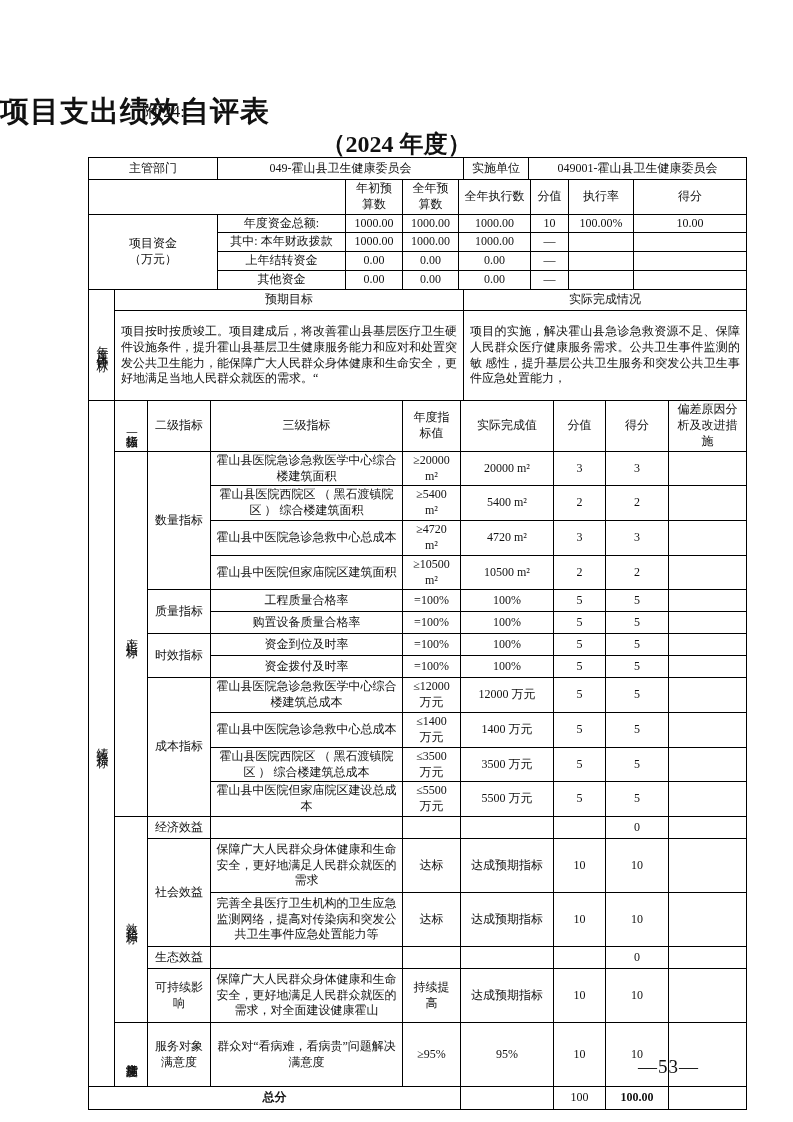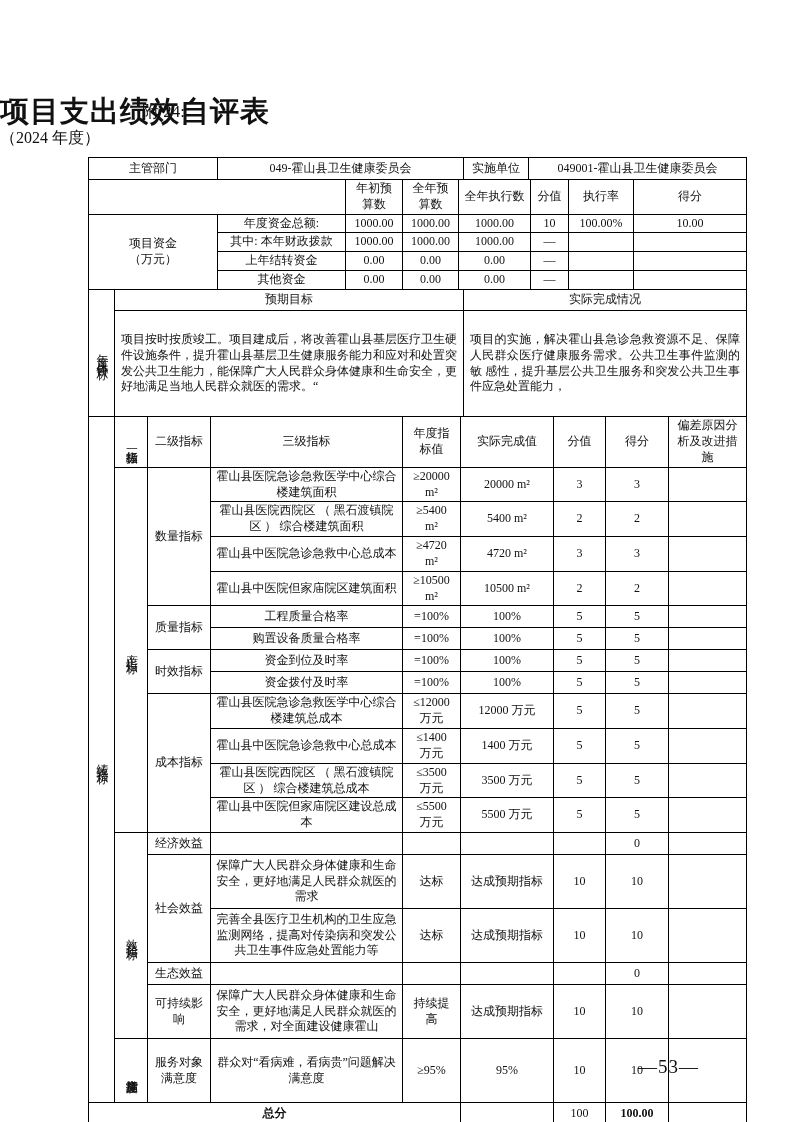--- a/index.html
+++ b/index.html
@@ -2,30 +2,30 @@
 <html><head>
 <meta charset="utf-8">
 <style>
   * { box-sizing: border-box; }
   html,body { margin:0; padding:0; background:#888; }
   .page { width:793px; height:1122px; background:#ffffff; position:relative; margin:0 auto;
           font-family:"Liberation Serif","DejaVu Serif",serif; color:#111; }
   .attach { position:absolute; left:94px; top:100px; font-size:17px;margin-left:48px; }
   .title { position:absolute; left:0; top:92px; width:100%; text-align:left;
            font-size:29px; font-weight:bold; letter-spacing:1px; margin:0; }
-  .subtitle { position:absolute; left:0; top:128px; width:100%; text-align:left;
-              font-size:16px; font-weight:normal; }
+  .subtitle { position:absolute; left:0; top:128px; width:100%; text-align:center;
+              font-size:24px; font-weight:bold; }
   .tables { position:absolute; left:88px; top:158px; width:660px; }
   table { border-collapse:collapse; table-layout:fixed; width:658px; margin-top:-1px; }
   td { border:1px solid #000; font-size:12px; text-align:center; vertical-align:middle;
        padding:1px 4px; line-height:1.32; overflow:hidden; }
   .left { text-align:center; }
   .v { writing-mode:vertical-rl; text-orientation:upright; letter-spacing:3px; padding:2px 0; }
   .vt { writing-mode:vertical-rl; text-orientation:upright; letter-spacing:0; padding:1px 0; }
-  .goaltext { text-align:justify; vertical-align:top; padding:21px 6px; }
+  .goaltext { text-align:justify; vertical-align:top; padding:13px 6px; }
   .tight { padding:1px 6px; }
   .pagenum { position:absolute; top:1056px; left:638px; font-size:19px; letter-spacing:1px; }
 </style>
 </head>
 <body>
 
 <div class="page">
 
   <div class="attach">附 24:</div>
   <h1 class="title">项目支出绩效自评表</h1>

